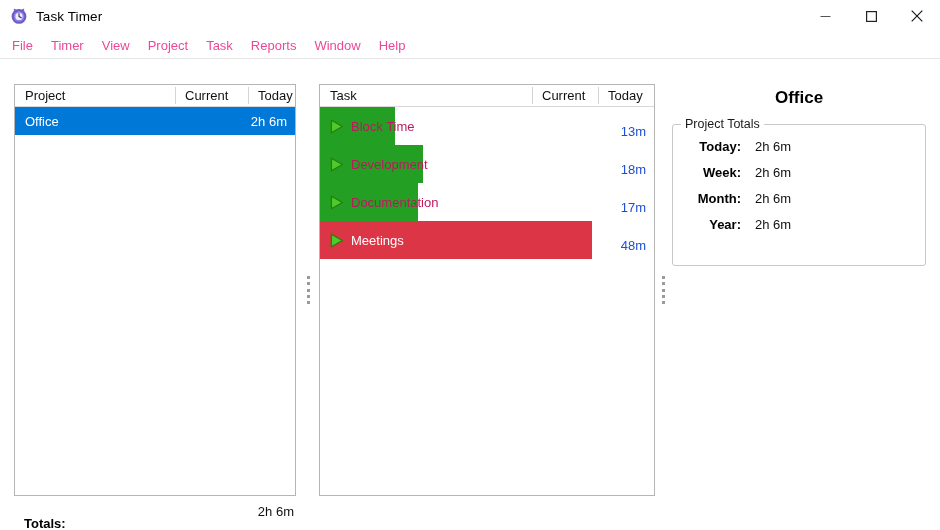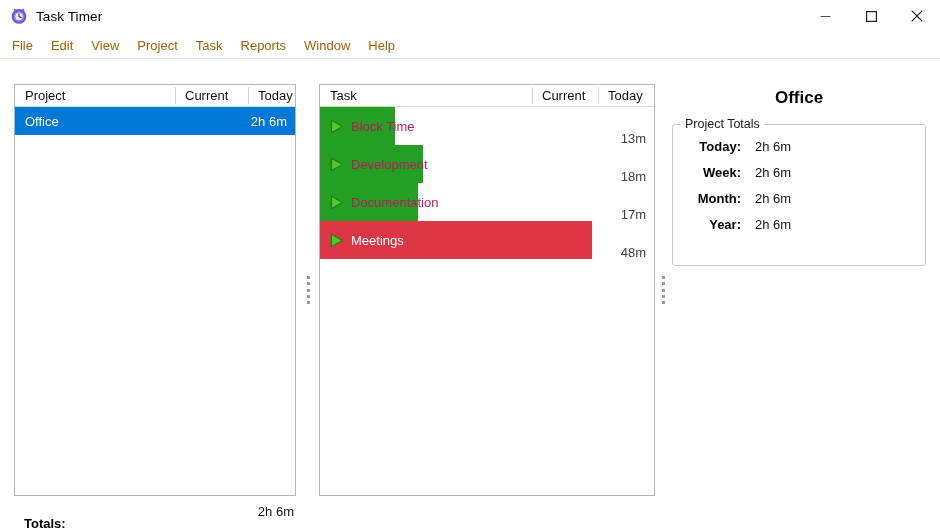--- a/index.html
+++ b/index.html
@@ -67,21 +67,21 @@
     left: 0; top: 33px;
     width: 940px; height: 25px;
     display: flex;
     align-items: center;
     background: #ffffff;
     border-bottom: 1px solid #e6e6e6;
   }
   .menuitem {
     padding: 3px 9px;
     font-size: 13px;
-    color: #a16207;
+    color: #ec4899;
     white-space: nowrap;
   }
   .menubar .menuitem:first-child { margin-left: 3px; }
 
   
   .panel {
     position: absolute;
     background: #ffffff;
     border: 1px solid #b5b5b5;
     box-sizing: border-box;
@@ -174,23 +174,23 @@
     width: 70px;
   }
 
   
   #task-panel .row-label {
     left: 8px; top: 0;
     color: #be185d;
   }
   #task-panel .row-label.light { color: #ffffff; }
   #task-panel .row-val {
-    right: 8px; top: 12px;
+    right: 8px; top: 5px;
     width: 56px;
-    color: #404040;
+    color: #1d4ed8;
   }
 
   
   .splitter {
     position: absolute;
     width: 10px;
     display: flex;
     align-items: center;
     justify-content: center;
   }
@@ -302,21 +302,21 @@
       <div class="winbtn">
         <svg width="12" height="12" viewBox="0 0 12 12">
           <path d="M0.7 0.7 L11.3 11.3 M11.3 0.7 L0.7 11.3" stroke="#111" stroke-width="1.1"></path>
         </svg>
       </div>
     </div>
   </div>
 
   <div class="menubar">
     <div class="menuitem">File</div>
-    <div class="menuitem">Edit</div>
+    <div class="menuitem">Timer</div>
     <div class="menuitem">View</div>
     <div class="menuitem">Project</div>
     <div class="menuitem">Task</div>
     <div class="menuitem">Reports</div>
     <div class="menuitem">Window</div>
     <div class="menuitem">Help</div>
   </div>
 
   <div class="panel" id="project-panel">
     <div class="list-header">

